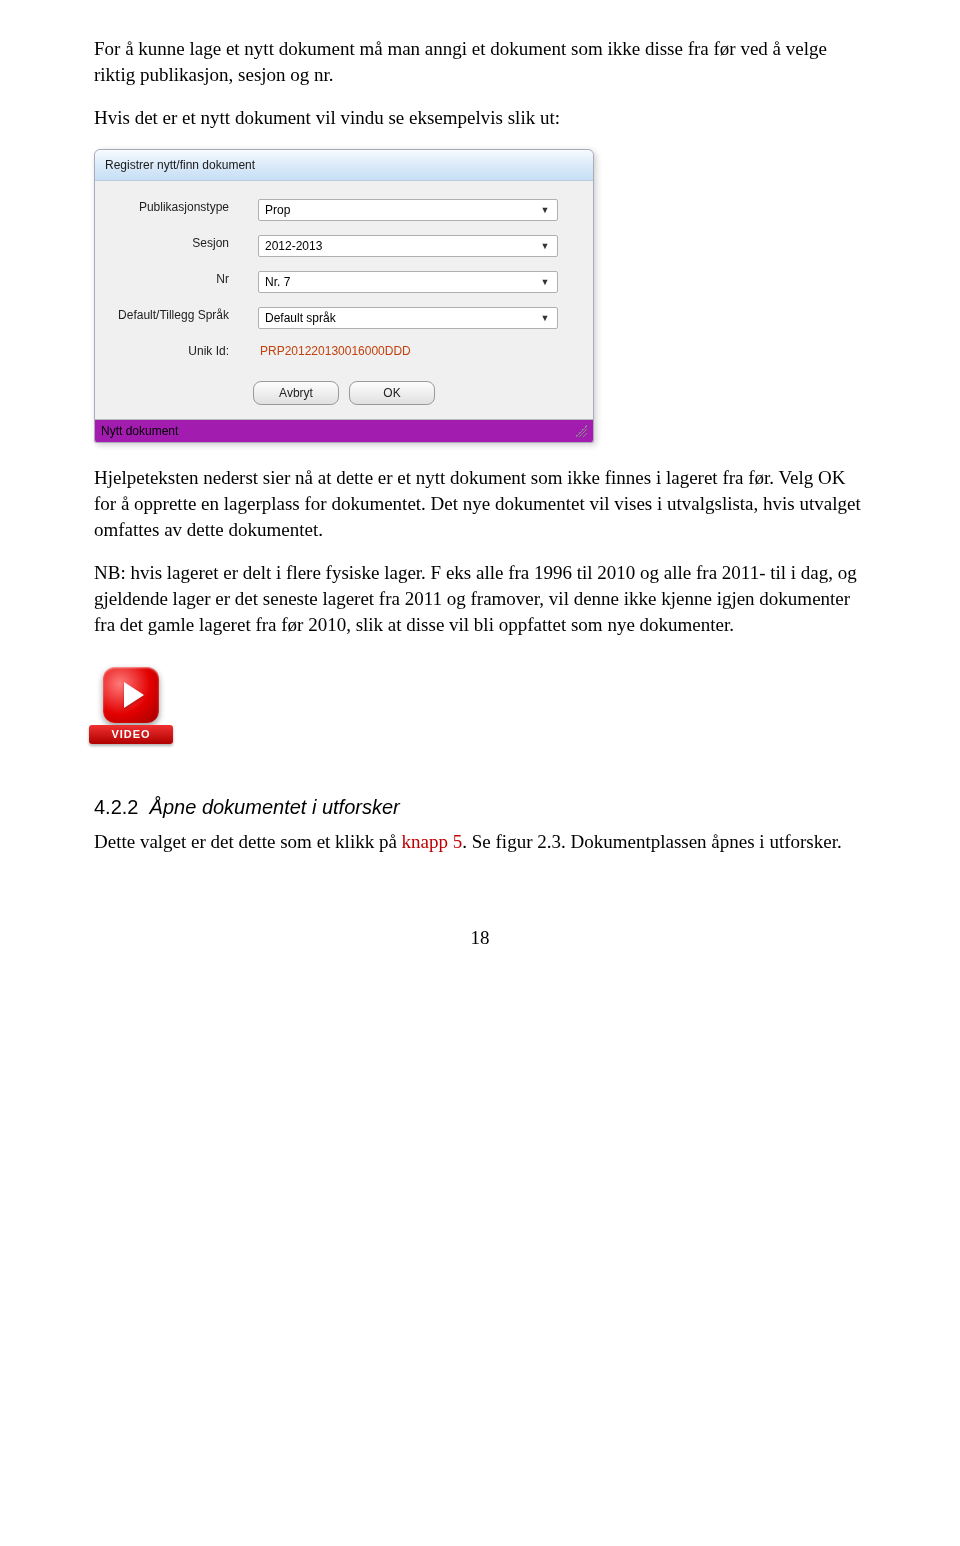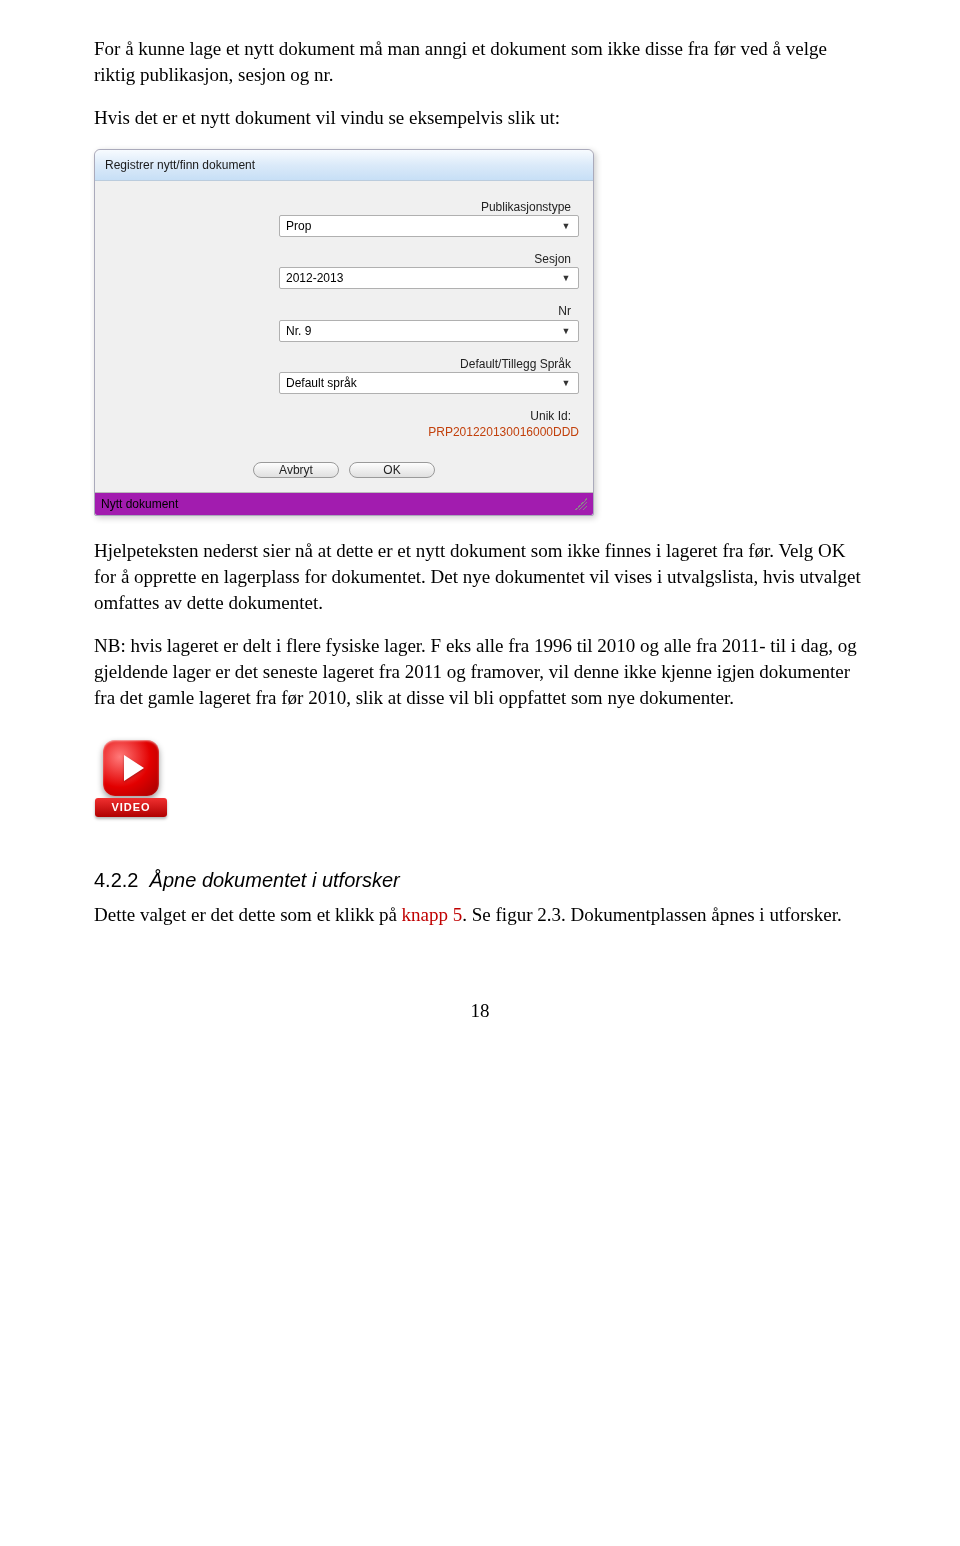--- a/index.html
+++ b/index.html
@@ -32,32 +32,32 @@
     border-bottom: 1px solid #bcd;
     border-radius: 6px 6px 0 0;
     color: #1a1a1a;
   }
   .dialog-body {
     padding: 18px 14px 14px 14px;
     background: #f0f0f0;
   }
   .field-row {
     display: flex;
-    align-items: flex-end;
+    align-items: flex-start;
     margin-bottom: 14px;
-    flex-direction: column;
   }
   .field-label {
     width: 128px;
     text-align: right;
     padding-right: 8px;
     color: #222;
   }
   .field-control {
     flex: 1;
+    margin-left: 21px;
   }
   .combo {
     display: flex;
     align-items: center;
     justify-content: space-between;
     background: #fff;
     border: 1px solid #b0b0b0;
     border-radius: 2px;
     height: 22px;
     padding: 0 4px 0 6px;
@@ -74,21 +74,21 @@
     color: #c2410c;
   }
   .button-row {
     display: flex;
     justify-content: center;
     gap: 10px;
     margin-top: 22px;
   }
   .btn {
     min-width: 86px;
-    height: 16px;
+    height: 24px;
     background: linear-gradient(to bottom, #fdfdfd, #e0e0e0);
     border: 1px solid #9a9a9a;
     border-radius: 8px;
     font-family: "Segoe UI", Tahoma, sans-serif;
     font-size: 12px;
     color: #222;
     cursor: pointer;
     text-align: center;
   }
   .dialog-status {
@@ -134,21 +134,21 @@
   .video-play-tri {
     width: 0; height: 0;
     border-left: 20px solid #fff;
     border-top: 13px solid transparent;
     border-bottom: 13px solid transparent;
     margin-left: 5px;
     filter: drop-shadow(0 1px 1px rgba(0,0,0,.3));
   }
   .video-label-bar {
     margin-top: 2px;
-    width: 72px;
+    width: 84px;
     background: linear-gradient(to bottom, #f03030, #b00000);
     color: #fff;
     font-family: Arial, sans-serif;
     font-size: 11px;
     font-weight: bold;
     text-align: center;
     border-radius: 3px;
     padding: 2px 0;
     letter-spacing: 1px;
     box-shadow: 0 2px 3px rgba(0,0,0,.3);
@@ -200,21 +200,21 @@
           <span>2012-2013</span>
           <span class="combo-arrow">▼</span>
         </div>
       </div>
     </div>
 
     <div class="field-row">
       <div class="field-label">Nr</div>
       <div class="field-control">
         <div class="combo">
-          <span>Nr. 9</span>
+          <span>Nr. 7</span>
           <span class="combo-arrow">▼</span>
         </div>
       </div>
     </div>
 
     <div class="field-row">
       <div class="field-label">Default/Tillegg Språk</div>
       <div class="field-control">
         <div class="combo">
           <span>Default språk</span>

